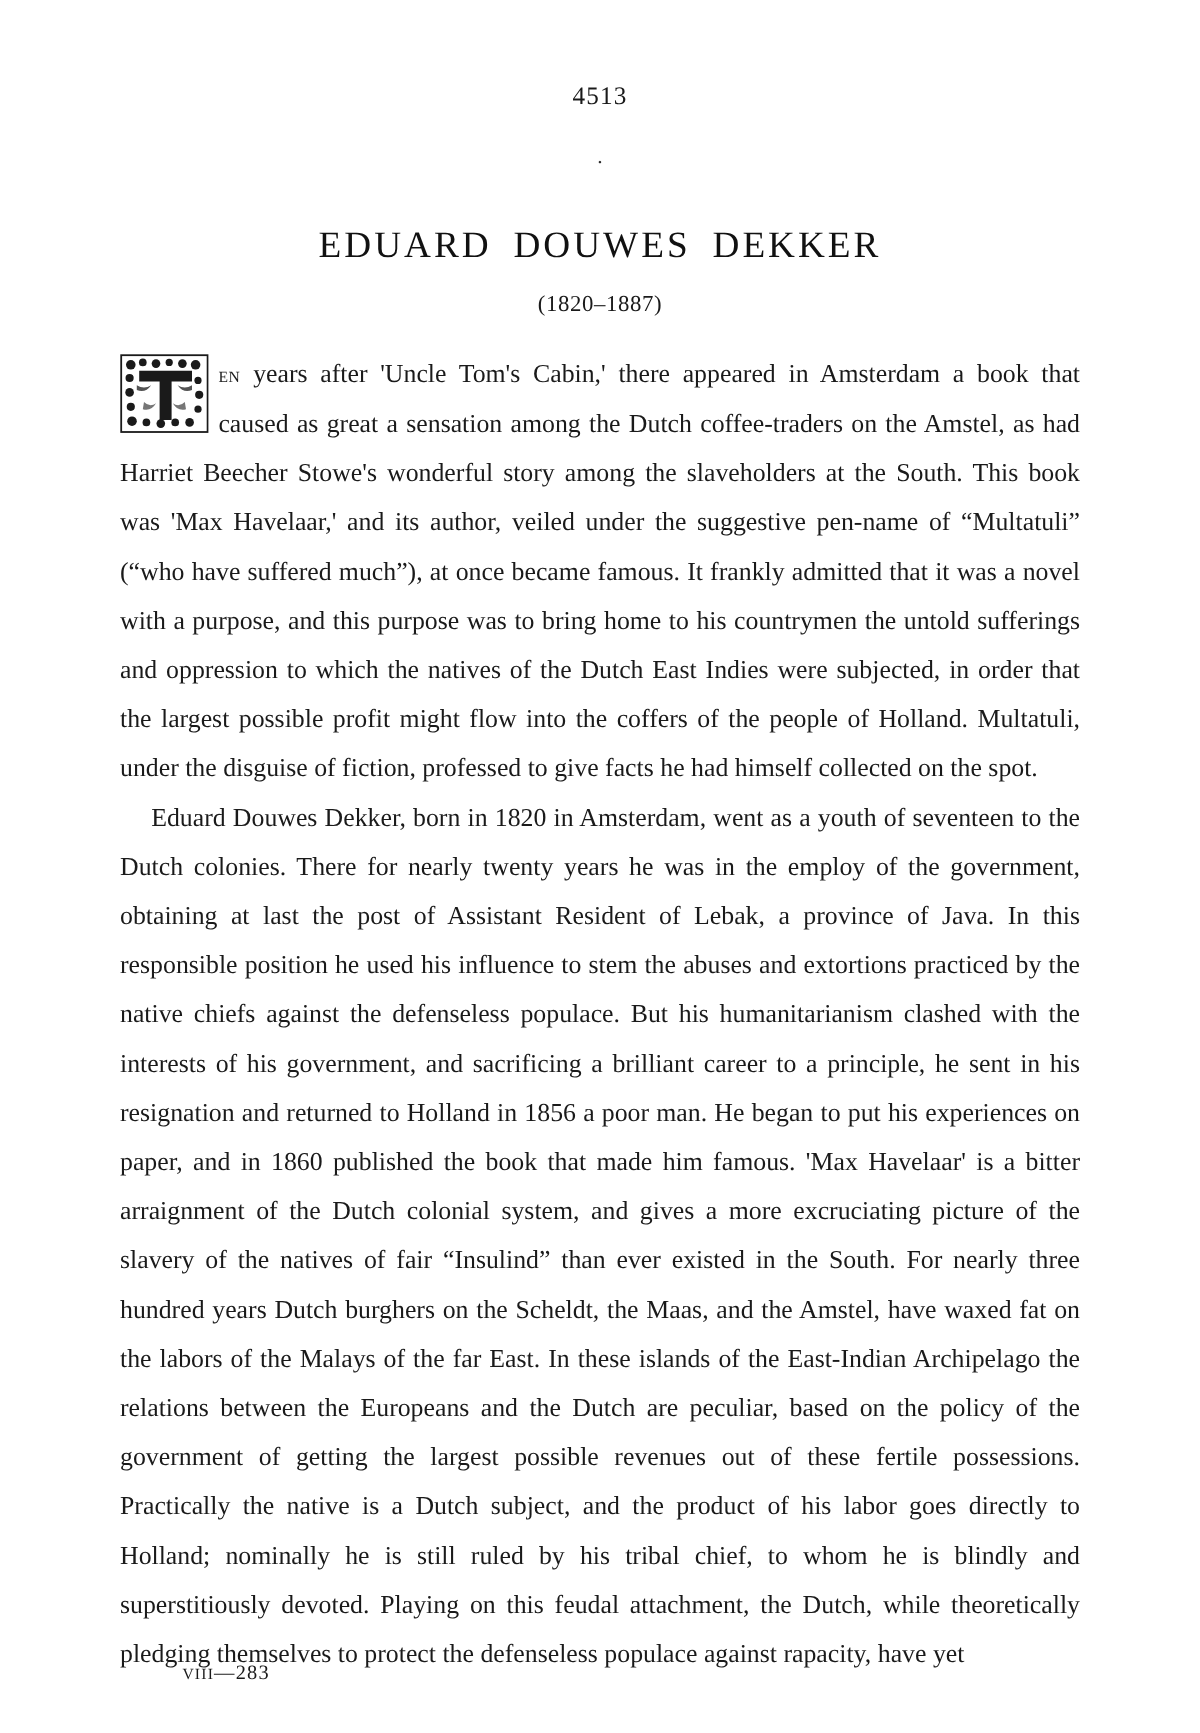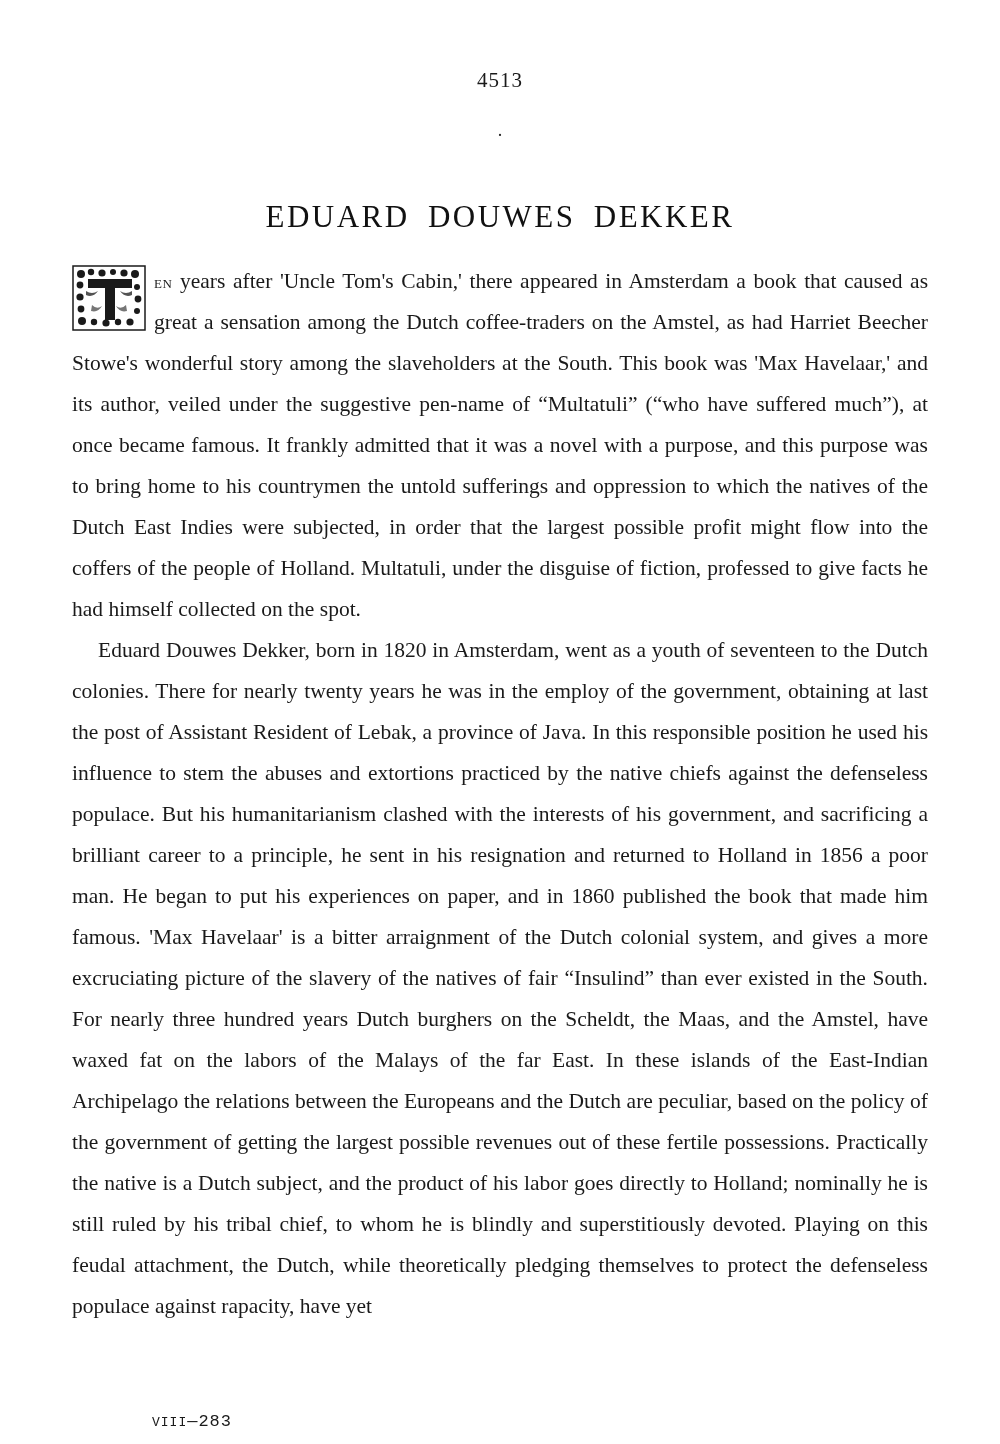--- a/index.html
+++ b/index.html
@@ -13,42 +13,42 @@
     font-family: "Liberation Serif", serif;
     color: #1a1a1a;
     position: relative;
     overflow: hidden;
   }
   .page {
     position: relative;
     width: 1000px;
     height: 1444px;
     box-sizing: border-box;
-    padding: 0 72px;
+    padding: 0 100px;
   }
   .page-number {
     text-align: center;
     font-size: 21px;
     letter-spacing: 1px;
     padding-top: 68px;
     color: #1a1a1a;
   }
   .dot-mark {
     text-align: center;
     font-size: 18px;
     line-height: 10px;
     padding-top: 32px;
     color: #2b2b2b;
   }
   .title {
     text-align: center;
     font-size: 31px;
     letter-spacing: 2.5px;
     word-spacing: 8px;
-    margin-top: 64px;
+    margin-top: 51px;
     font-weight: normal;
     color: #111;
   }
   .dates {
     text-align: center;
     font-size: 19px;
     letter-spacing: 0.5px;
     margin-top: 20px;
     color: #1a1a1a;
   }
@@ -82,42 +82,42 @@
     display: block;
   }
   .smallcaps {
     font-variant: small-caps;
     font-size: 19px;
     letter-spacing: 0.5px;
   }
   .signature {
     position: absolute;
     left: 152px;
-    bottom: 13px;
+    bottom: 40px;
     font-size: 17px;
     letter-spacing: 1px;
     color: #1a1a1a;
-    font-family: Liberation Mono, monospace;
   }
   .signature .vol {
     font-variant: small-caps;
     font-size: 18px;
   }
 </style>
 </head>
 <body>
 
 <div class="page">
 
   <div class="page-number">4513</div>
 
   <div class="dot-mark">.</div>
 
   <h1 class="title">EDUARD DOUWES DEKKER</h1>
 
+  <div class="dates">(1820–1887)</div>
 
   <div class="body-text">
 
     <p class="para dropcap-wrap">
       <span class="dropcap">
         <svg width="74" height="66" viewBox="0 0 74 66" xmlns="http://www.w3.org/2000/svg">
           <rect x="1" y="1" width="72" height="64" fill="#ffffff" stroke="#1a1a1a" stroke-width="1.5"></rect>
           <g fill="#1a1a1a">
             <circle cx="9" cy="9" r="4"></circle>
             <circle cx="19" cy="7" r="3.2"></circle>

